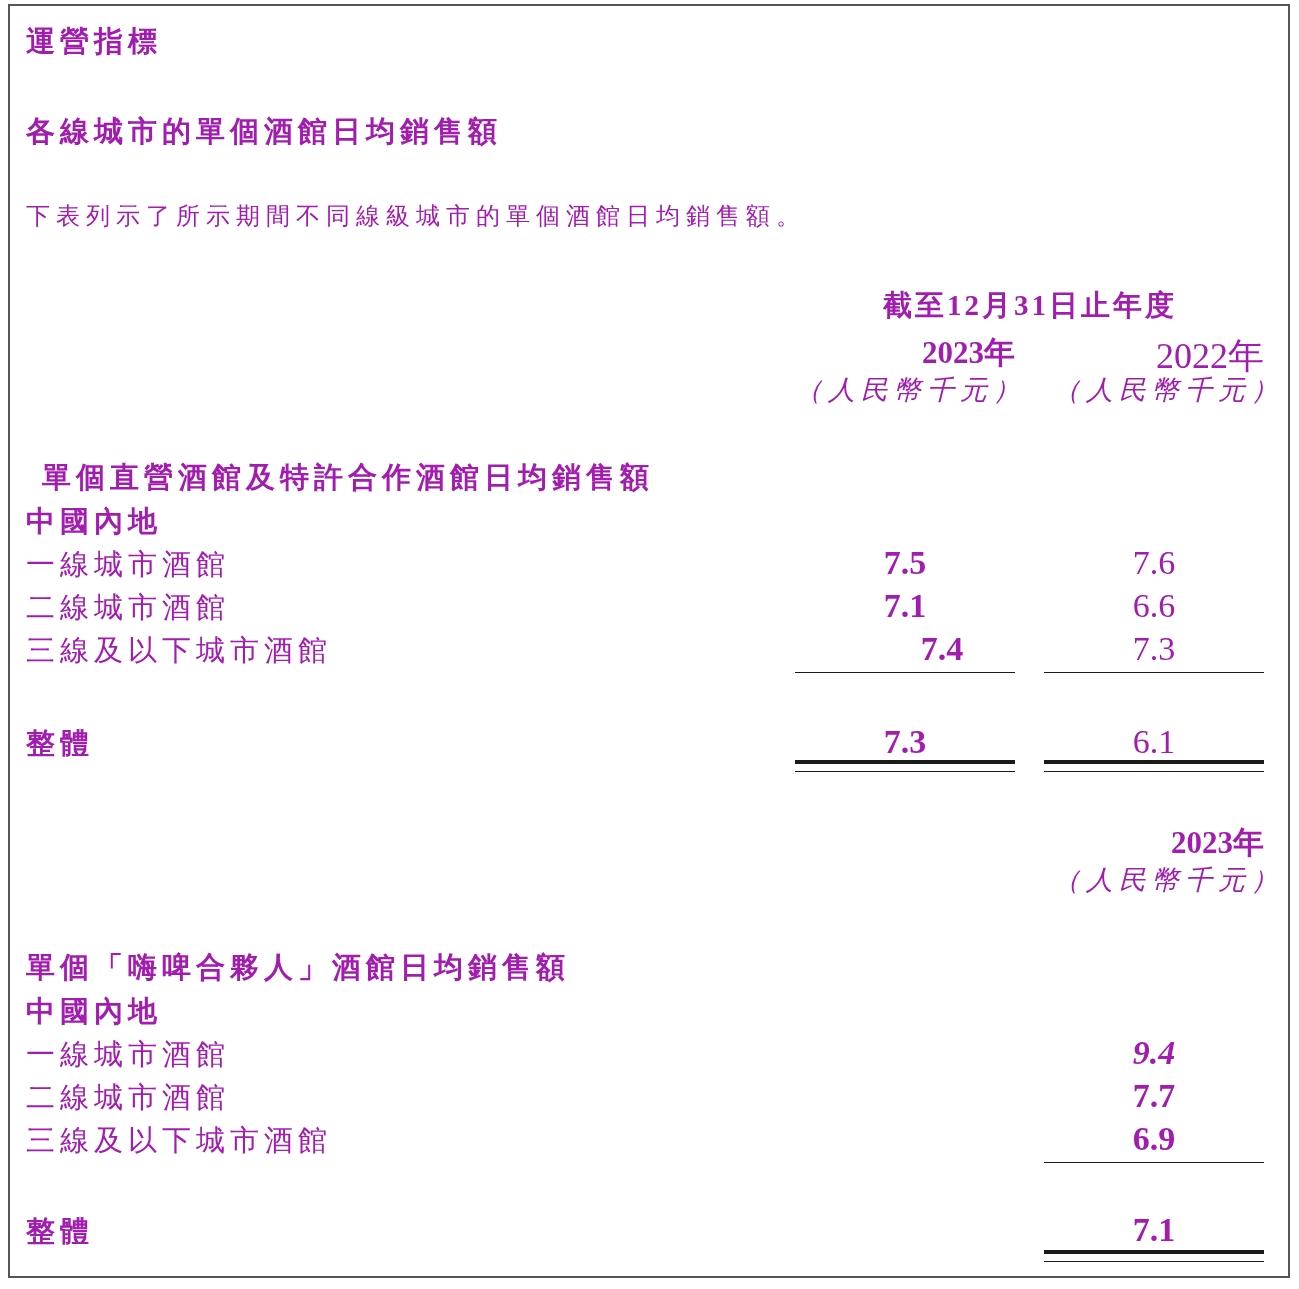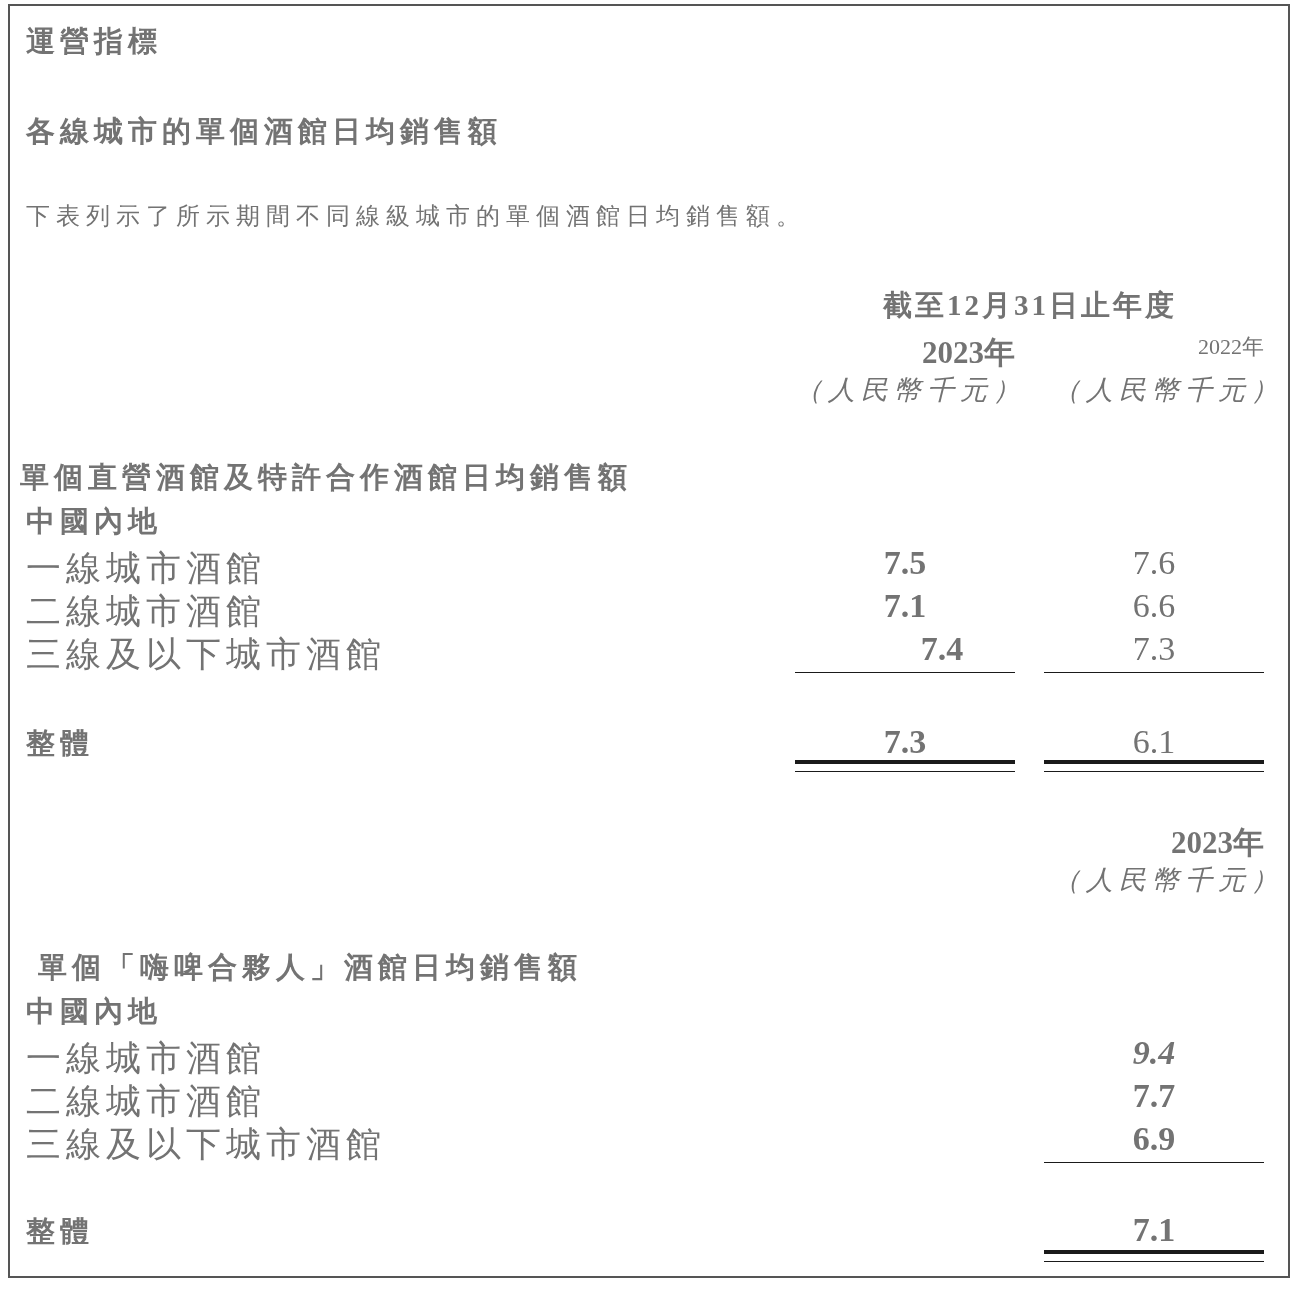--- a/index.html
+++ b/index.html
@@ -3,47 +3,47 @@
 <meta charset="utf-8">
 <style>
   html, body { margin: 0; padding: 0; background: #ffffff; }
   body { width: 1299px; height: 1289px; position: relative; overflow: hidden; }
   .frame {
     position: absolute; left: 8px; top: 4px; width: 1282px; height: 1274px;
     border: 2px solid #555; box-sizing: border-box; background: #fff;
   }
   .sans { font-family: "DejaVu Sans", sans-serif; }
   .serif { font-family: "Liberation Serif", "DejaVu Serif", serif; }
-  .abs { position: absolute; white-space: nowrap; color: #737373; }
+  .abs { position: absolute; white-space: nowrap; color: #a21caf; }
   .h-bold { font-weight: bold; font-size: 29px; letter-spacing: 5px; }
-  .label { font-size: 35px; letter-spacing: 5px; font-weight: 300; }
+  .label { font-size: 29px; letter-spacing: 5px; font-weight: 300; }
   .intro { font-size: 24px; letter-spacing: 6px; }
   .num { font-size: 34px; text-align: center; }
   .num.bold { font-weight: bold; }
   .colhead { font-size: 29px; letter-spacing: 3px; text-align: center; }
   .unit { font-size: 27px; letter-spacing: 6px; font-style: italic; }
   .rule { position: absolute; height: 1px; background: #1a1a1a; }
   .rule-thick { position: absolute; height: 4px; background: #1a1a1a; }
 </style>
 </head>
 <body>
 
 <div class="frame"></div>
 
 <div class="abs sans h-bold" style="left:26px; top:22px;">運營指標</div>
 <div class="abs sans h-bold" style="left:26px; top:112px;">各線城市的單個酒館日均銷售額</div>
 <div class="abs sans intro" style="left:26px; top:200px; font-weight:300;">下表列示了所示期間不同線級城市的單個酒館日均銷售額。</div>
 
 <div class="abs serif colhead" style="left:800px; width:460px; top:286px; font-weight:bold;">截至12月31日止年度</div>
 <div class="abs serif" style="left:795px; width:220px; top:332px; text-align:right; font-size:31px; font-weight:bold;">2023年</div>
-<div class="abs serif" style="left:1044px; width:220px; top:332px; text-align:right; font-size:22px;">2022年</div>
+<div class="abs serif" style="left:1044px; width:220px; top:332px; text-align:right; font-size:36px;">2022年</div>
 <div class="abs sans unit" style="left:795px; width:230px; top:372px; text-align:right;">（人民幣千元）</div>
 <div class="abs sans unit" style="left:1044px; width:240px; top:372px; text-align:right;">（人民幣千元）</div>
 
-<div class="abs sans h-bold" style="left:20px; top:458px;">單個直營酒館及特許合作酒館日均銷售額</div>
+<div class="abs sans h-bold" style="left:42px; top:458px;">單個直營酒館及特許合作酒館日均銷售額</div>
 <div class="abs sans h-bold" style="left:26px; top:502px;">中國內地</div>
 
 <div>
   <div class="abs sans label" style="left:26px; top:545px;">一線城市酒館</div>
   <div class="abs serif num bold" style="left:795px; width:220px; top:544px;">7.5</div>
   <div class="abs serif num" style="left:1044px; width:220px; top:544px;">7.6</div>
 </div>
 <div>
   <div class="abs sans label" style="left:26px; top:588px;">二線城市酒館</div>
   <div class="abs serif num bold" style="left:795px; width:220px; top:587px;">7.1</div>
@@ -64,21 +64,21 @@
   <div class="abs serif num" style="left:1044px; width:220px; top:723px;">6.1</div>
 </div>
 <div class="rule-thick" style="left:795px; width:220px; top:760px;"></div>
 <div class="rule" style="left:795px; width:220px; top:771px;"></div>
 <div class="rule-thick" style="left:1044px; width:220px; top:760px;"></div>
 <div class="rule" style="left:1044px; width:220px; top:771px;"></div>
 
 <div class="abs serif" style="left:1044px; width:220px; top:822px; text-align:right; font-size:31px; font-weight:bold;">2023年</div>
 <div class="abs sans unit" style="left:1044px; width:240px; top:862px; text-align:right;">（人民幣千元）</div>
 
-<div class="abs sans h-bold" style="left:38px; top:948px;">單個「嗨啤合夥人」酒館日均銷售額</div>
+<div class="abs sans h-bold" style="left:26px; top:948px;">單個「嗨啤合夥人」酒館日均銷售額</div>
 <div class="abs sans h-bold" style="left:26px; top:992px;">中國內地</div>
 
 <div>
   <div class="abs sans label" style="left:26px; top:1035px;">一線城市酒館</div>
   <div class="abs serif num bold" style="left:1044px; width:220px; top:1034px;font-style:italic;">9.4</div>
 </div>
 <div>
   <div class="abs sans label" style="left:26px; top:1078px;">二線城市酒館</div>
   <div class="abs serif num bold" style="left:1044px; width:220px; top:1077px;">7.7</div>
 </div>

